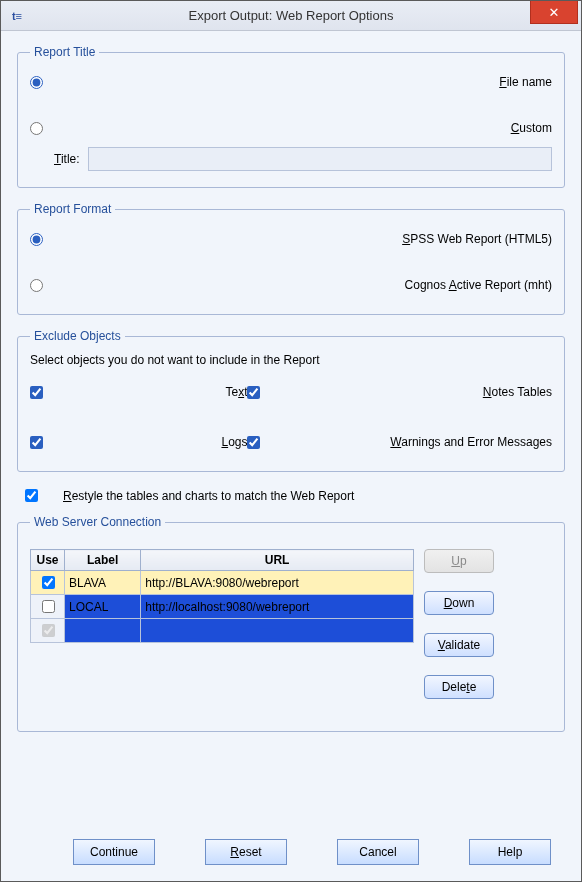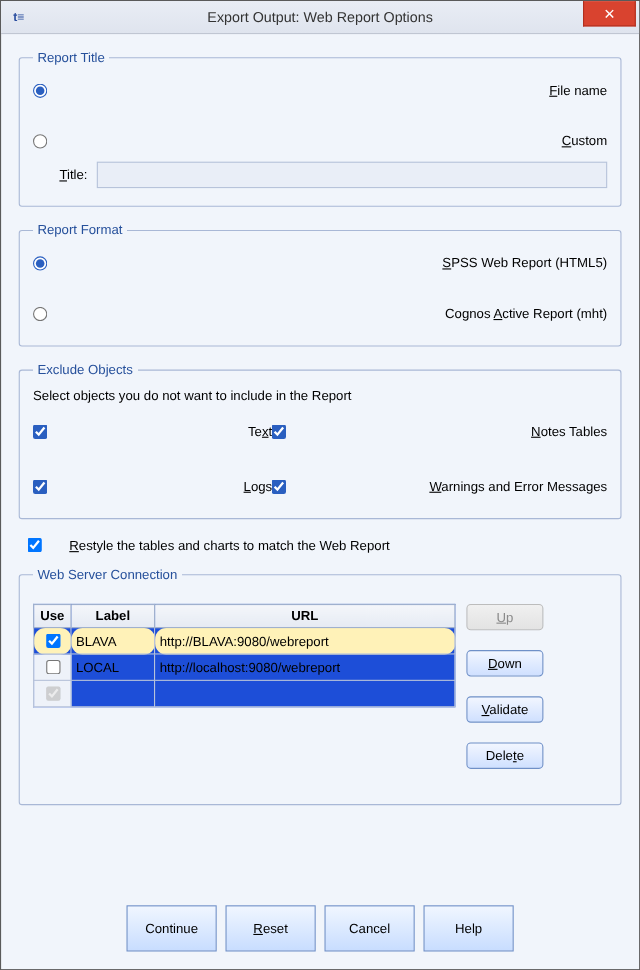--- a/index.html
+++ b/index.html
@@ -129,21 +129,21 @@
     border: 1px solid #9fb0ce;
     padding: 3px 4px;
     font-weight: bold;
     text-align: center;
   }
   table.conn td {
     border: 1px solid #b7c3da;
     padding: 2px 4px;
     height: 18px;
   }
-  table.conn tr.sel td { background: #fff2b8; border-radius: 10px; }
+  table.conn tr.sel td { background: #fff2b8; }
   table.conn td.use-cell {
     text-align: center;
     width: 34px;
     background: #eef2f9;
   }
   .side-btns {
     display: flex;
     flex-direction: column;
     gap: 18px;
     width: 70px;
@@ -164,26 +164,27 @@
     cursor: default;
   }
   .footer {
     display: flex;
     justify-content: center;
     gap: 8px;
     padding: 12px 0 16px 0;
   }
   button.footer-btn {
     min-width: 82px;
-    height: 42px;
+    height: 26px;
     font: inherit;
     border: 1px solid #6f90c8;
     border-radius: 0;
     background: linear-gradient(#f0f6ff, #c8ddff);
     cursor: pointer;
+    margin-left: 42px;
   }
   .spacer-v { height: 20px; }
 </style>
 </head>
 <body>
 
 <div class="window">
 
   <div class="titlebar">
     <span class="app-icon">t≡</span>

